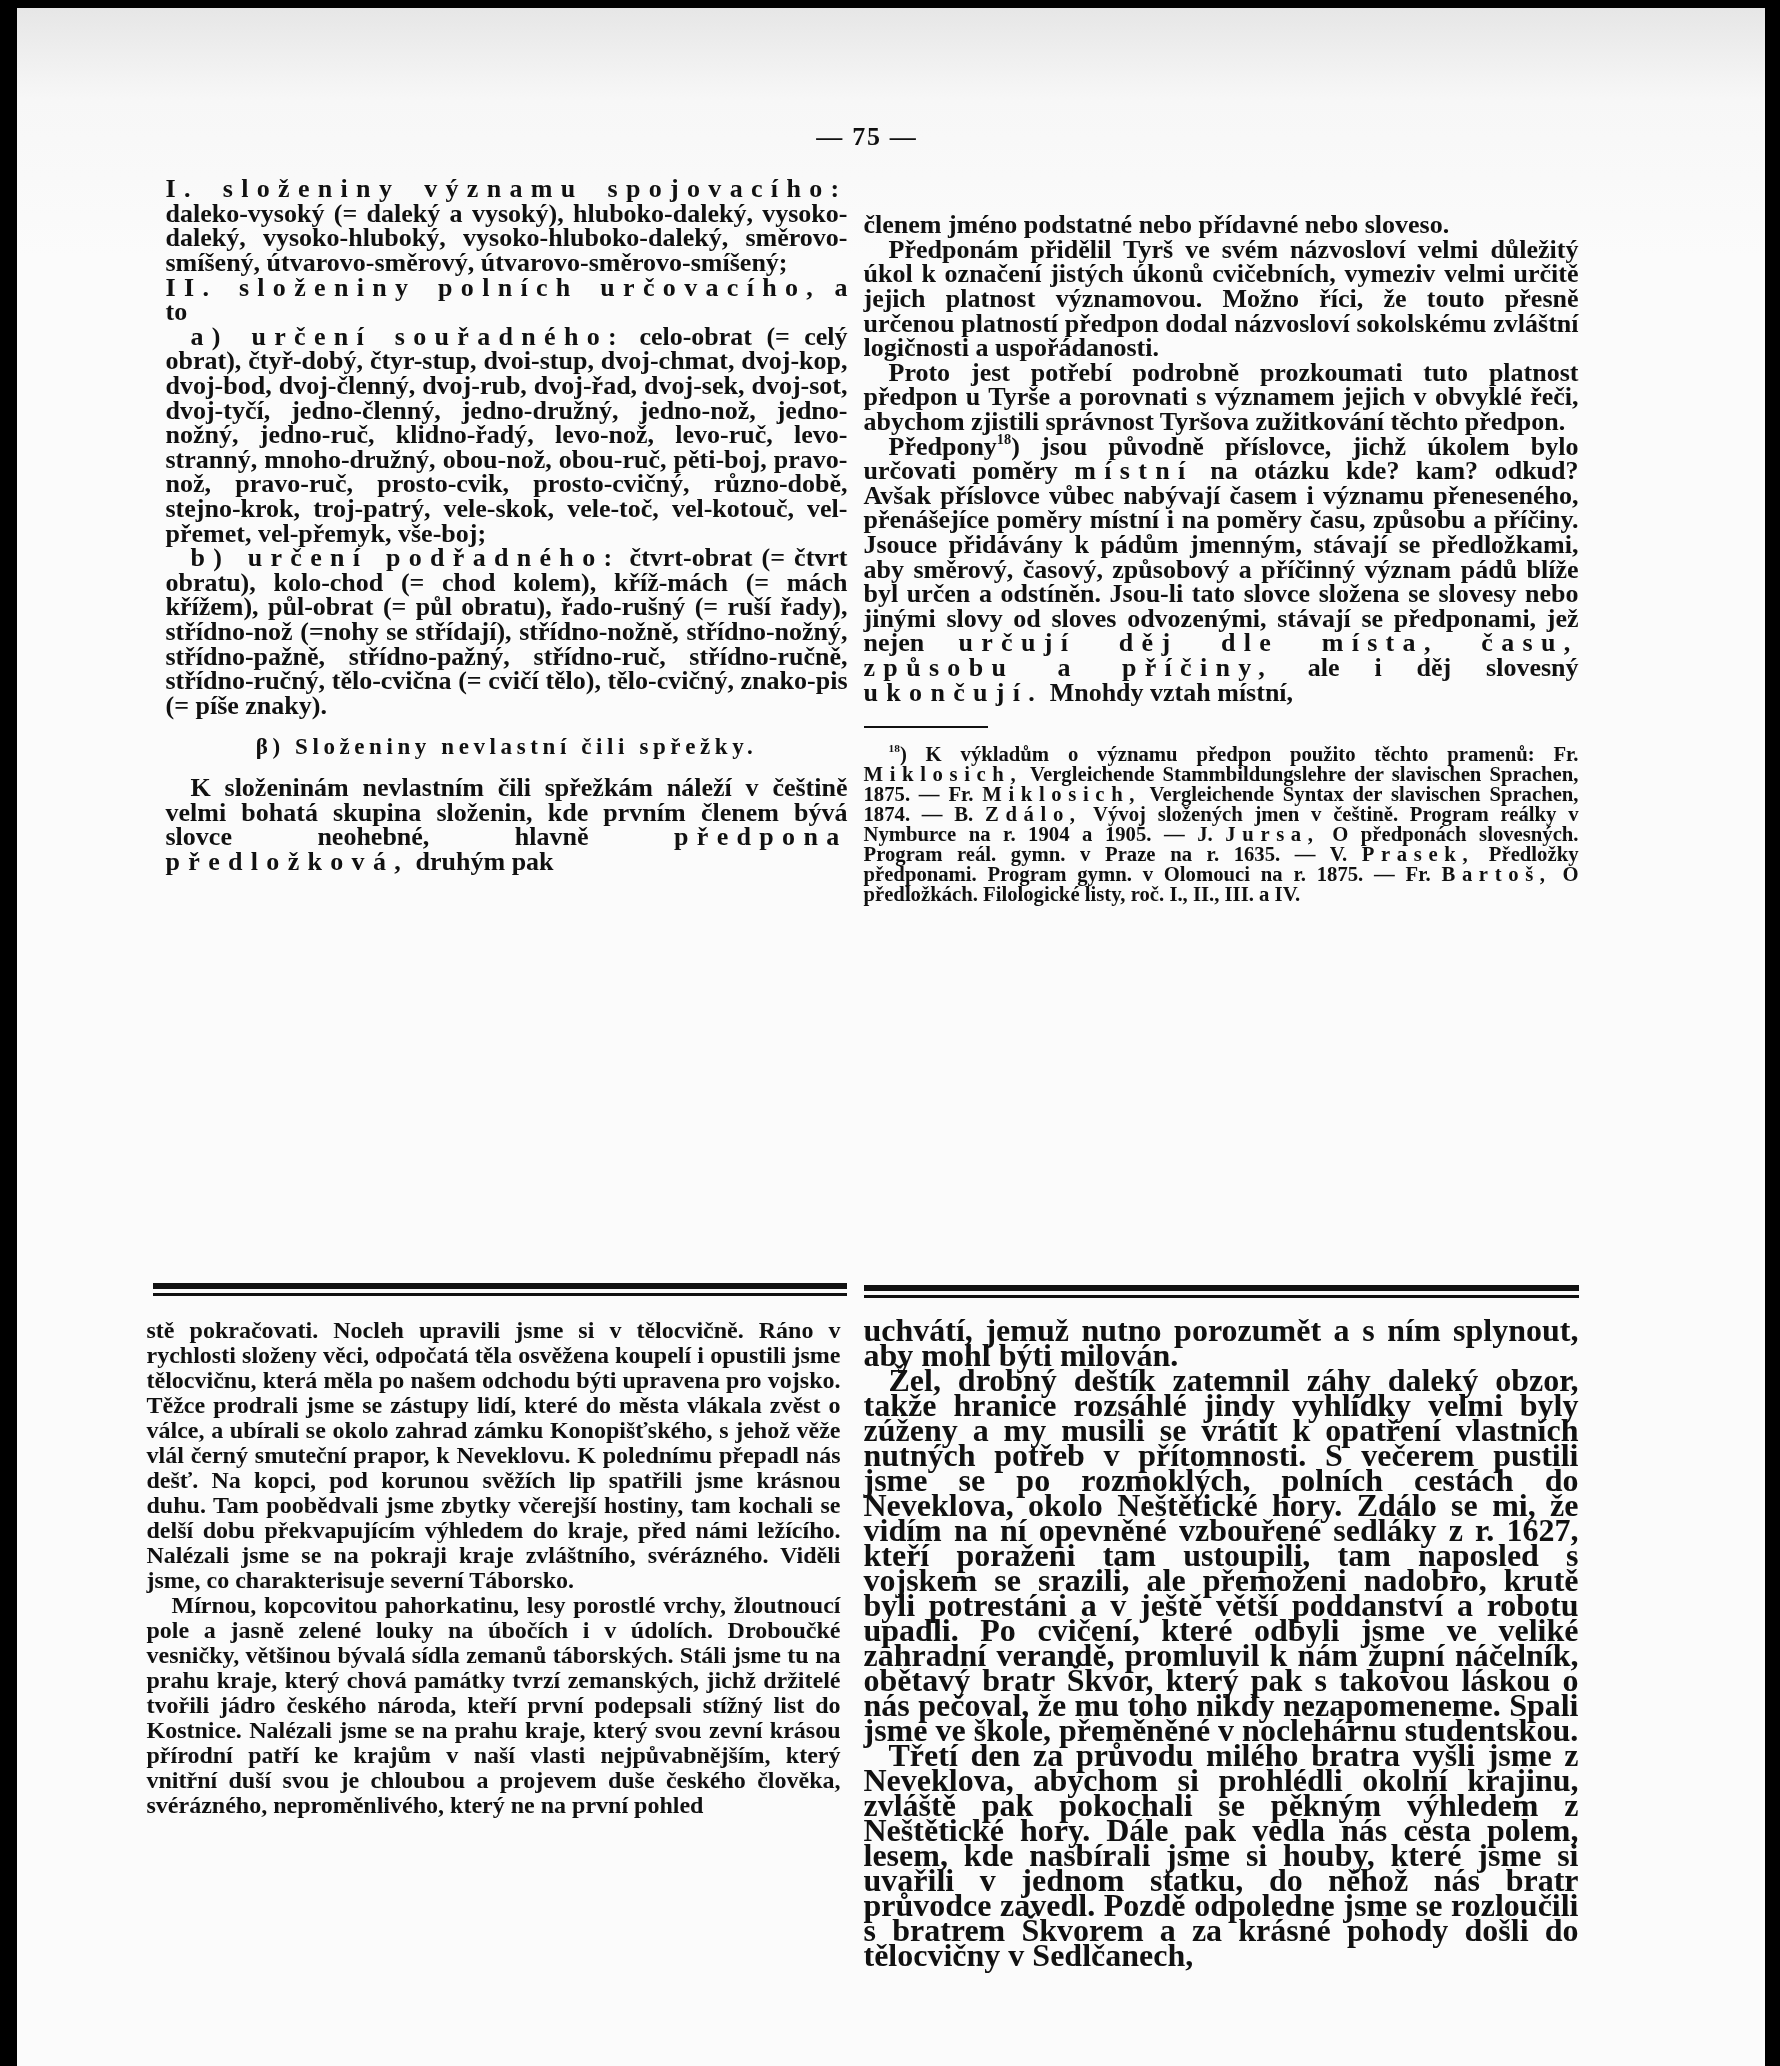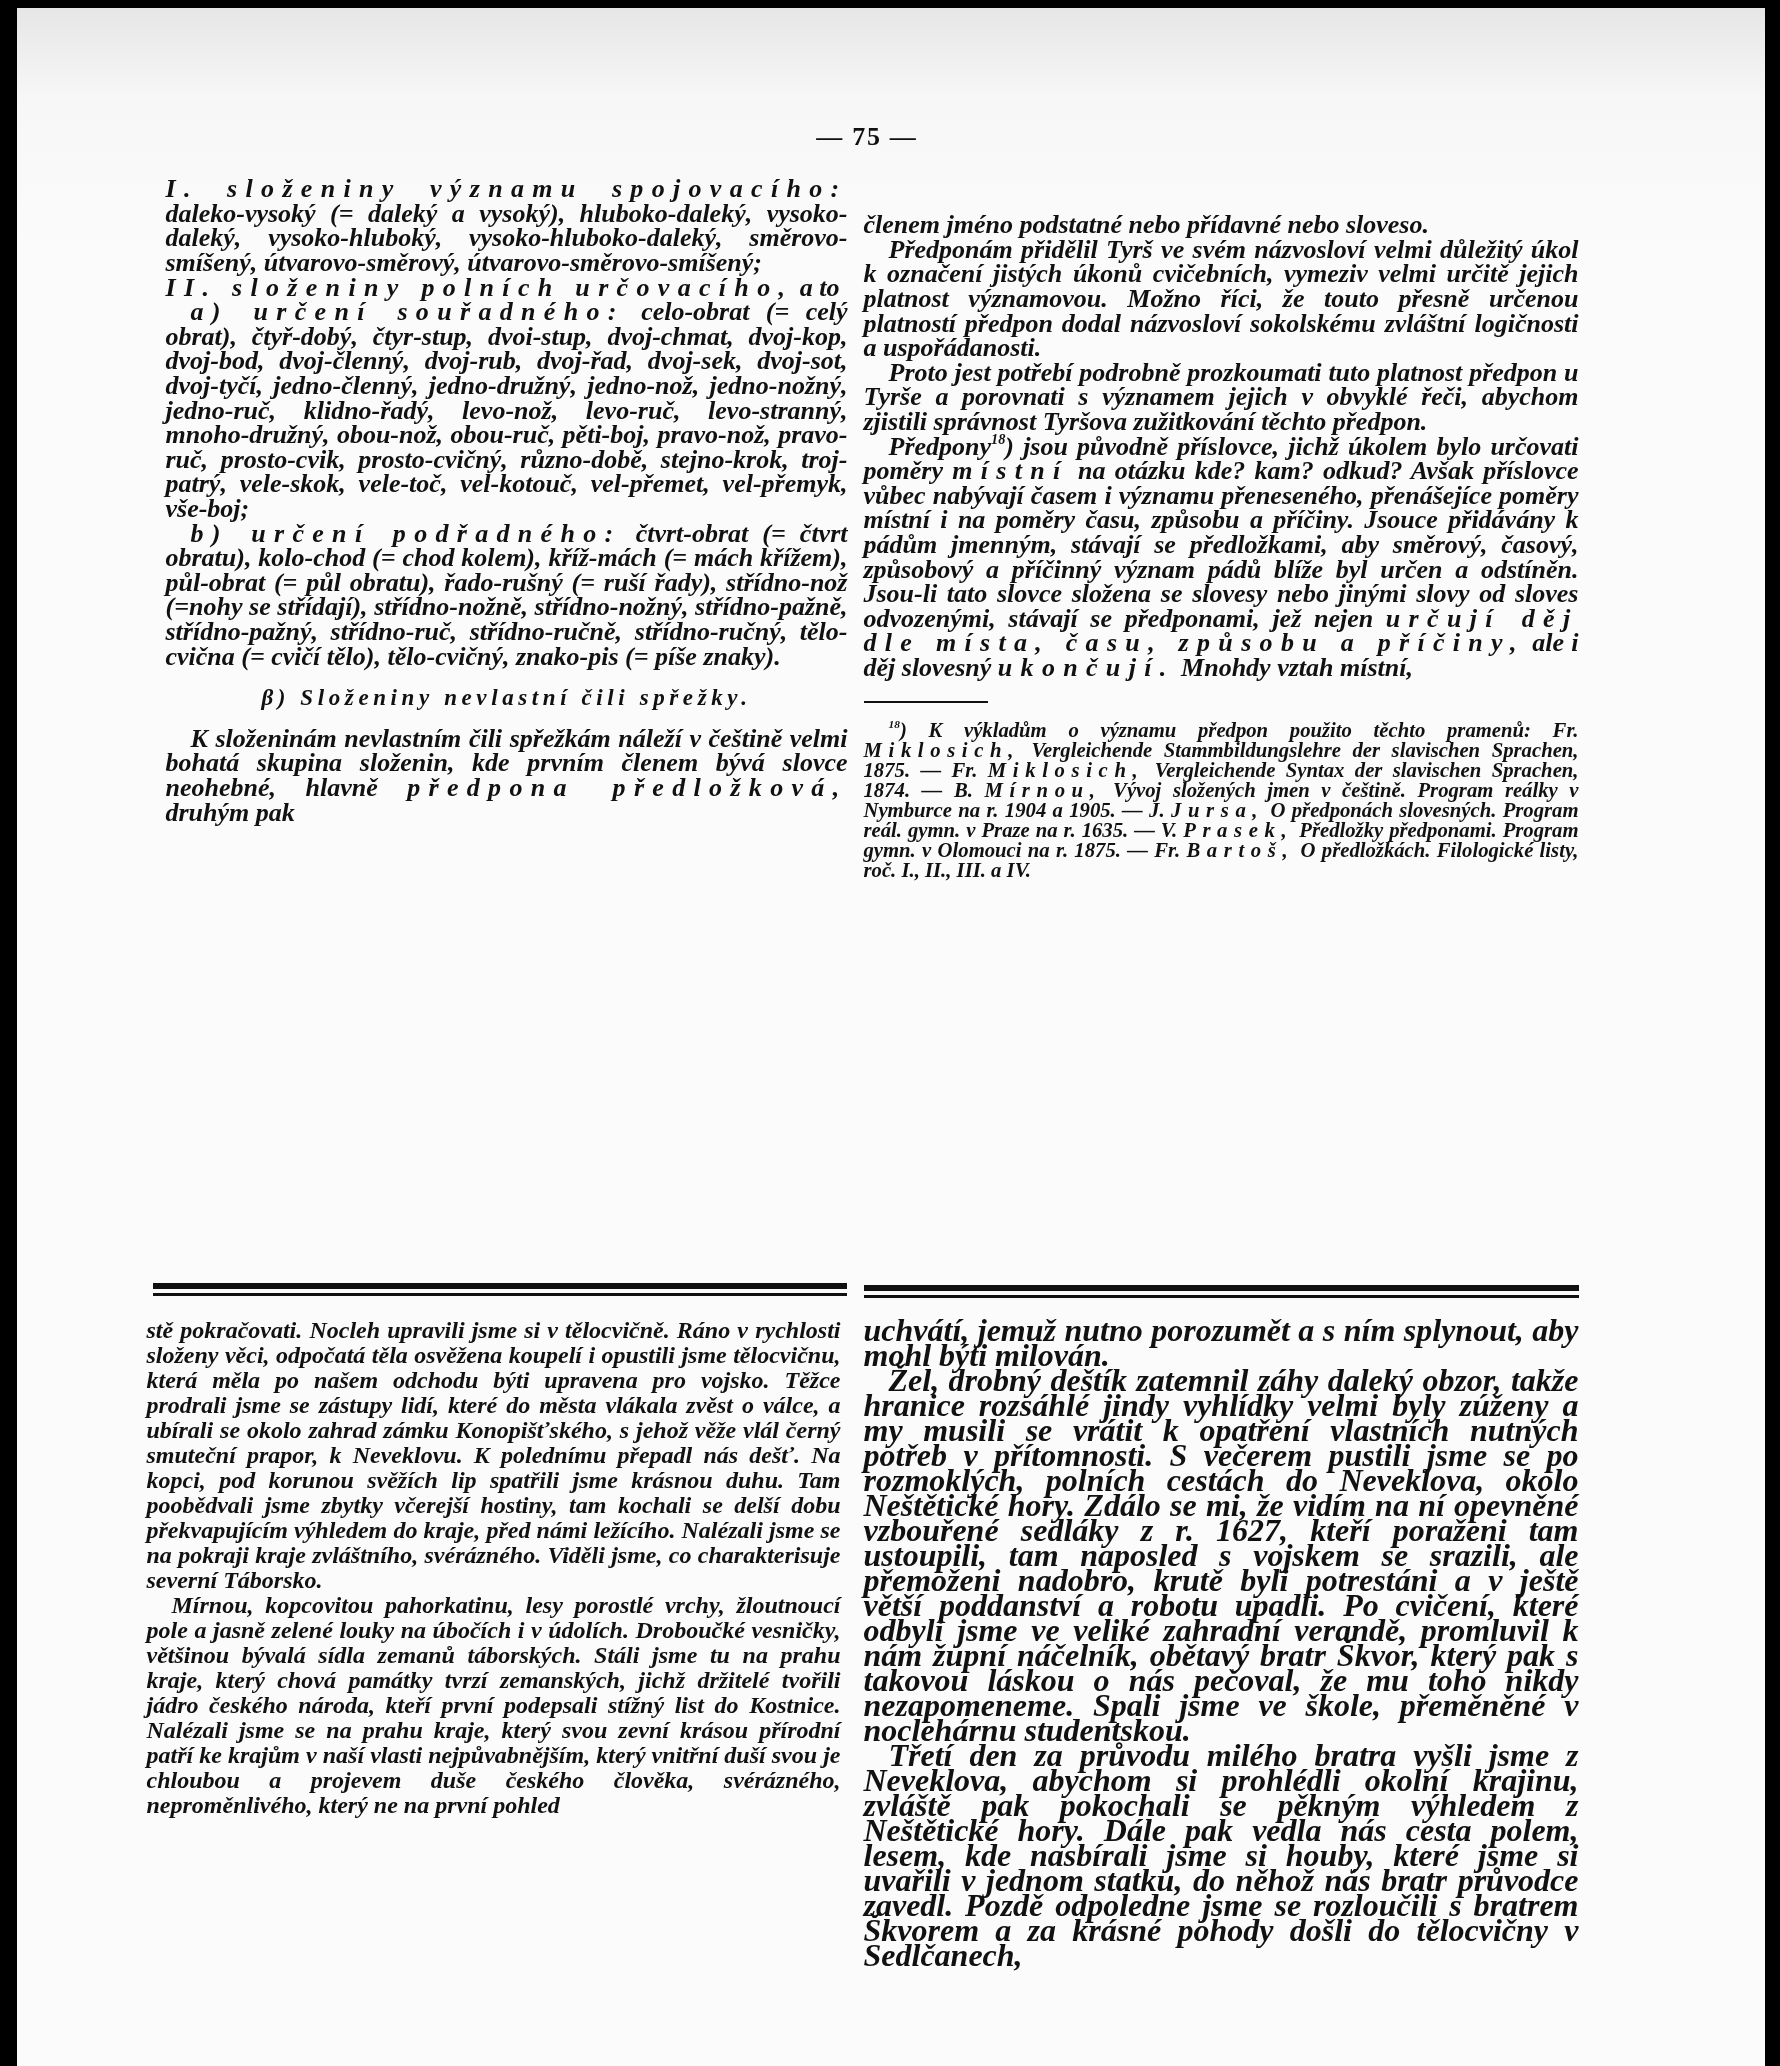--- a/index.html
+++ b/index.html
@@ -25,21 +25,20 @@
     font-size: 26px; font-weight: bold;
     letter-spacing: 1.7px;
   }
   .col {
     position: absolute;
     font-size: 26px;
     line-height: 24.6px;
     font-weight: bold;
     text-align: justify;
     hyphens: manual;
-    font-style: italic;
   }
   .col p { margin: 0; }
   .col p.indent { text-indent: 25px; }
   .spaced { letter-spacing: 0.32em; font-weight: bold; }
   .heading {
     font-size: 23px; letter-spacing: 0.2em; margin: 16.5px 0 16.5px 0 !important;
     text-align: center;
   }
   .footnote-rule {
     width: 124px; border-top: 2.1px solid #111; margin: 20.7px 0 16.5px 0;
@@ -100,21 +99,21 @@
       <span class="spaced">ukončují.</span>
       <span>Mnohdy vztah místní,</span>
     </p>
     <div class="footnote-rule"></div>
     <p class="footnote">
       <sup>18</sup><span>) K výkladům o významu předpon použito těchto pramenů: Fr.</span>
       <span class="spaced">Miklosich,</span>
       <span>Vergleichende Stammbildungslehre der slavischen Sprachen, 1875. — Fr.</span>
       <span class="spaced">Miklosich,</span>
       <span>Vergleichende Syntax der slavischen Sprachen, 1874. — B.</span>
-      <span class="spaced">Mírnou,</span>
+      <span class="spaced">Zdálo,</span>
       <span>Vývoj složených jmen v češtině. Program reálky v Nymburce na r. 1904 a 1905. — J.</span>
       <span class="spaced">Jursa,</span>
       <span>O předponách slovesných. Program reál. gymn. v Praze na r. 1635. — V.</span>
       <span class="spaced">Prasek,</span>
       <span>Předložky předponami. Program gymn. v Olomouci na r. 1875. — Fr.</span>
       <span class="spaced">Bartoš,</span>
       <span>O předložkách. Filologické listy, roč. I., II., III. a IV.</span>
     </p>
   </div>
 

